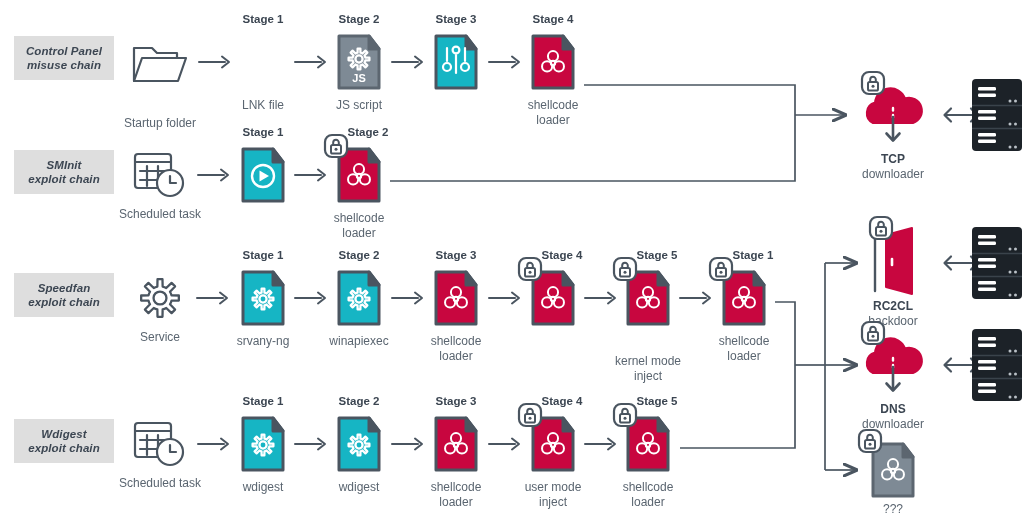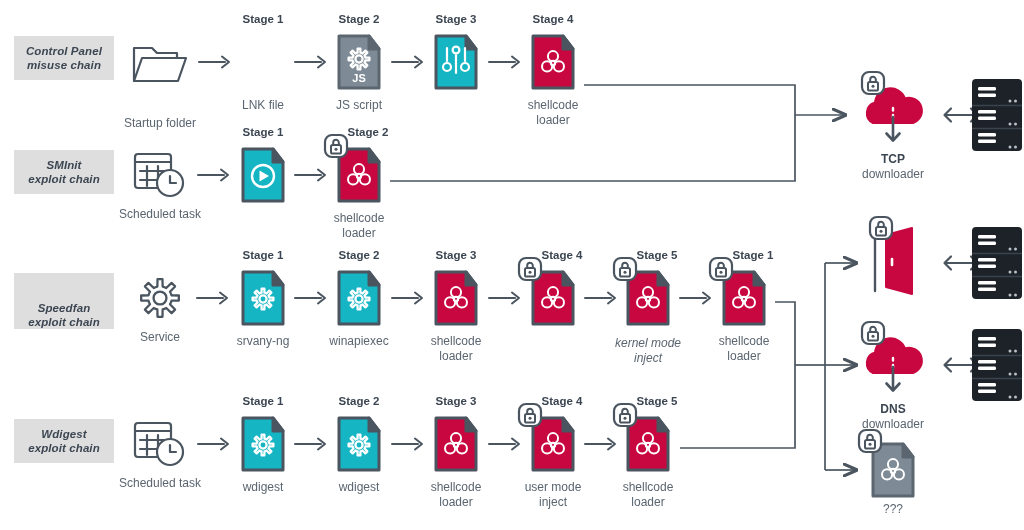--- a/index.html
+++ b/index.html
@@ -198,21 +198,21 @@
       <svg width="26" height="26" viewBox="0 0 26 26">
         <rect x="2" y="2" width="22" height="22" rx="7" ry="7" fill="#ffffff" stroke="#4a5560" stroke-width="2.2"></rect>
         <rect x="8" y="12" width="10" height="8.5" rx="1.6" fill="none" stroke="#4a5560" stroke-width="2"></rect>
         <path d="M10.2,12 L10.2,9.6 A2.8,2.8 0 0 1 15.8,9.6 L15.8,12" fill="none" stroke="#4a5560" stroke-width="2" stroke-linecap="round"></path>
         <circle cx="13" cy="16.2" r="1.5" fill="#4a5560"></circle>
       </svg>
     </div>
     <div class="stage-tag" style="width: 100px; left: 318px; top: 126px;">Stage 2</div>
     <div class="node-label" style="width: 110px; left: 304px; top: 211px;">shellcode
 loader</div>
-    <div class="chain-label" style="left: 14px; width: 100px; height: 56px; top: 273px; align-items: flex-end;">
+    <div class="chain-label" style="left: 14px; width: 100px; height: 44px; top: 273px;">
       <div>
         <span>Speedfan</span>
         <span>exploit chain</span>
       </div>
     </div>
     <div class="node" style="position: absolute; left: 135px; top: 273px;">
       <svg width="50" height="50" viewBox="0 0 50 50">
         <path d="M36.48,22.35L43.84,22.52L43.84,27.48L36.48,27.65A11.78,11.78 0 0 1 34.99,31.24L34.99,31.24L40.07,36.57L36.57,40.07L31.24,34.99A11.78,11.78 0 0 1 27.65,36.48L27.65,36.48L27.48,43.84L22.52,43.84L22.35,36.48A11.78,11.78 0 0 1 18.76,34.99L18.76,34.99L13.43,40.07L9.93,36.57L15.01,31.24A11.78,11.78 0 0 1 13.52,27.65L13.52,27.65L6.16,27.48L6.16,22.52L13.52,22.35A11.78,11.78 0 0 1 15.01,18.76L15.01,18.76L9.93,13.43L13.43,9.93L18.76,15.01A11.78,11.78 0 0 1 22.35,13.52L22.35,13.52L22.52,6.16L27.48,6.16L27.65,13.52A11.78,11.78 0 0 1 31.24,15.01L31.24,15.01L36.57,9.93L40.07,13.43L34.99,18.76A11.78,11.78 0 0 1 36.48,22.35Z" fill="none" stroke="#4a5560" stroke-width="2.3" stroke-linejoin="round"></path>
         <circle cx="25" cy="25" r="6.46" fill="none" stroke="#4a5560" stroke-width="2.3"></circle>
       </svg>
@@ -322,21 +322,21 @@
     </div>
     <div class="node" style="position: absolute; left: 612px; top: 256px;">
       <svg width="26" height="26" viewBox="0 0 26 26">
         <rect x="2" y="2" width="22" height="22" rx="7" ry="7" fill="#ffffff" stroke="#4a5560" stroke-width="2.2"></rect>
         <rect x="8" y="12" width="10" height="8.5" rx="1.6" fill="none" stroke="#4a5560" stroke-width="2"></rect>
         <path d="M10.2,12 L10.2,9.6 A2.8,2.8 0 0 1 15.8,9.6 L15.8,12" fill="none" stroke="#4a5560" stroke-width="2" stroke-linecap="round"></path>
         <circle cx="13" cy="16.2" r="1.5" fill="#4a5560"></circle>
       </svg>
     </div>
     <div class="stage-tag" style="width: 100px; left: 607px; top: 249px;">Stage 5</div>
-    <div class="node-label" style="width: 110px; left: 593px; top: 336px; font-style: italic;">kernel mode
+    <div class="node-label" style="width: 110px; left: 593px; top: 354px;">kernel mode
 inject</div>
     <div class="node" style="position: absolute; left: 679px; top: 290px;">
       <svg width="34" height="16" viewBox="0 0 34 16">
         <line x1="1" y1="8" x2="27" y2="8" stroke="#4a5560" stroke-width="2" stroke-linecap="round"></line>
         <path d="M24,2.5 L31,8 L24,13.5" fill="none" stroke="#4a5560" stroke-width="2" stroke-linecap="round" stroke-linejoin="round"></path>
       </svg>
     </div>
     <div class="node" style="position: absolute; left: 721px; top: 269px;">
       <svg width="46" height="58" viewBox="0 0 46 58">
         <path d="M3,3 L33,3 L43,16 L43,55 L3,55 Z" fill="#c8063f" stroke="#4a5560" stroke-width="3" stroke-linejoin="round"></path>
@@ -550,20 +550,21 @@
       </svg>
     </div>
     <div class="node" style="position: absolute; left: 868px; top: 215px;">
       <svg width="26" height="26" viewBox="0 0 26 26">
         <rect x="2" y="2" width="22" height="22" rx="7" ry="7" fill="#ffffff" stroke="#4a5560" stroke-width="2.2"></rect>
         <rect x="8" y="12" width="10" height="8.5" rx="1.6" fill="none" stroke="#4a5560" stroke-width="2"></rect>
         <path d="M10.2,12 L10.2,9.6 A2.8,2.8 0 0 1 15.8,9.6 L15.8,12" fill="none" stroke="#4a5560" stroke-width="2" stroke-linecap="round"></path>
         <circle cx="13" cy="16.2" r="1.5" fill="#4a5560"></circle>
       </svg>
     </div>
+    <div class="node-label" style="width: 130px; left: 828px; top: 299px;"><b>RC2CL</b><br><span>backdoor</span></div>
     <div class="node" style="position: absolute; left: 938px; top: 252px;">
       <svg width="46" height="22" viewBox="0 0 46 22">
         <line x1="8" y1="11" x2="38" y2="11" stroke="#4a5560" stroke-width="2.2" stroke-linecap="round"></line>
         <path d="M13,4.5 L6.5,11 L13,17.5" fill="none" stroke="#4a5560" stroke-width="2.2" stroke-linecap="round" stroke-linejoin="round"></path>
         <path d="M33,4.5 L39.5,11 L33,17.5" fill="none" stroke="#4a5560" stroke-width="2.2" stroke-linecap="round" stroke-linejoin="round"></path>
       </svg>
     </div>
     <div class="node" style="position: absolute; left: 970px; top: 225px;">
       <svg width="54" height="76" viewBox="0 0 54 76">
         <rect x="2" y="2" width="50" height="72" rx="4" fill="#1c2228"></rect>

